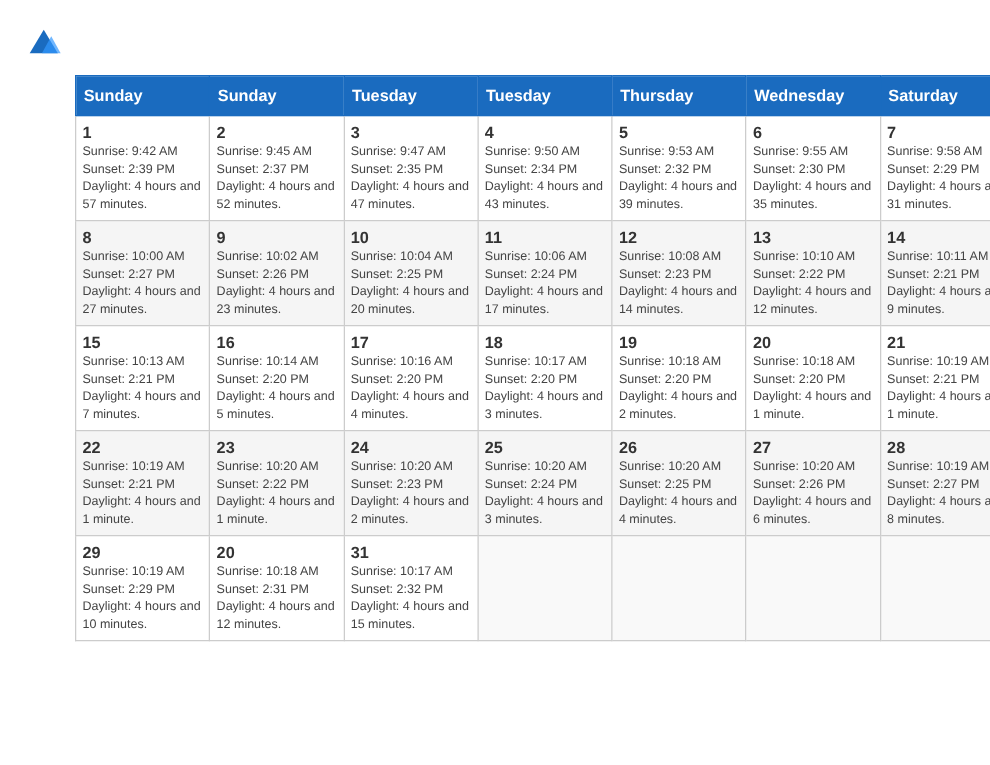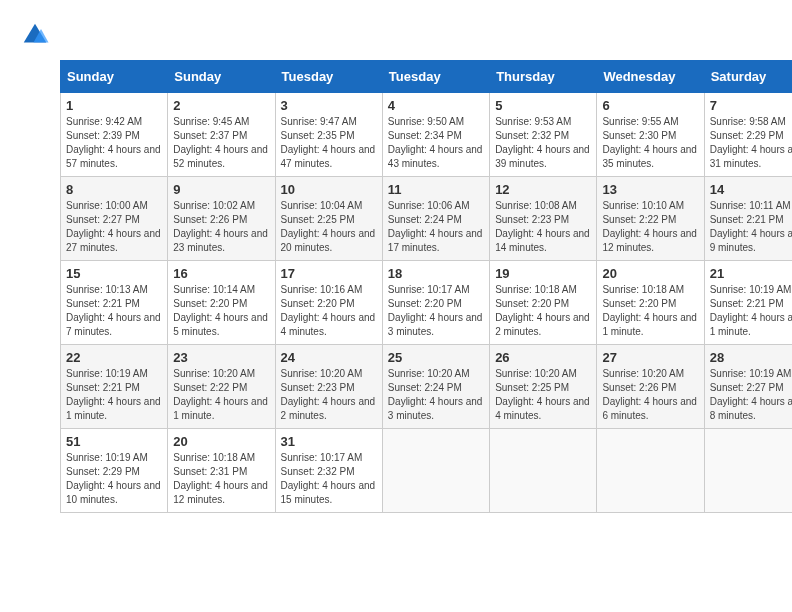--- a/index.html
+++ b/index.html
@@ -233,21 +233,21 @@
           <div class="day-number">27</div>
           <div class="day-info">Sunrise: 10:20 AM<br>Sunset: 2:26 PM<br>Daylight: 4 hours and 6 minutes.</div>
         </td>
         <td>
           <div class="day-number">28</div>
           <div class="day-info">Sunrise: 10:19 AM<br>Sunset: 2:27 PM<br>Daylight: 4 hours and 8 minutes.</div>
         </td>
       </tr>
       <tr>
         <td>
-          <div class="day-number">51</div>
+          <div class="day-number">29</div>
           <div class="day-info">Sunrise: 10:19 AM<br>Sunset: 2:29 PM<br>Daylight: 4 hours and 10 minutes.</div>
         </td>
         <td>
           <div class="day-number">20</div>
           <div class="day-info">Sunrise: 10:18 AM<br>Sunset: 2:31 PM<br>Daylight: 4 hours and 12 minutes.</div>
         </td>
         <td>
           <div class="day-number">31</div>
           <div class="day-info">Sunrise: 10:17 AM<br>Sunset: 2:32 PM<br>Daylight: 4 hours and 15 minutes.</div>
         </td>

